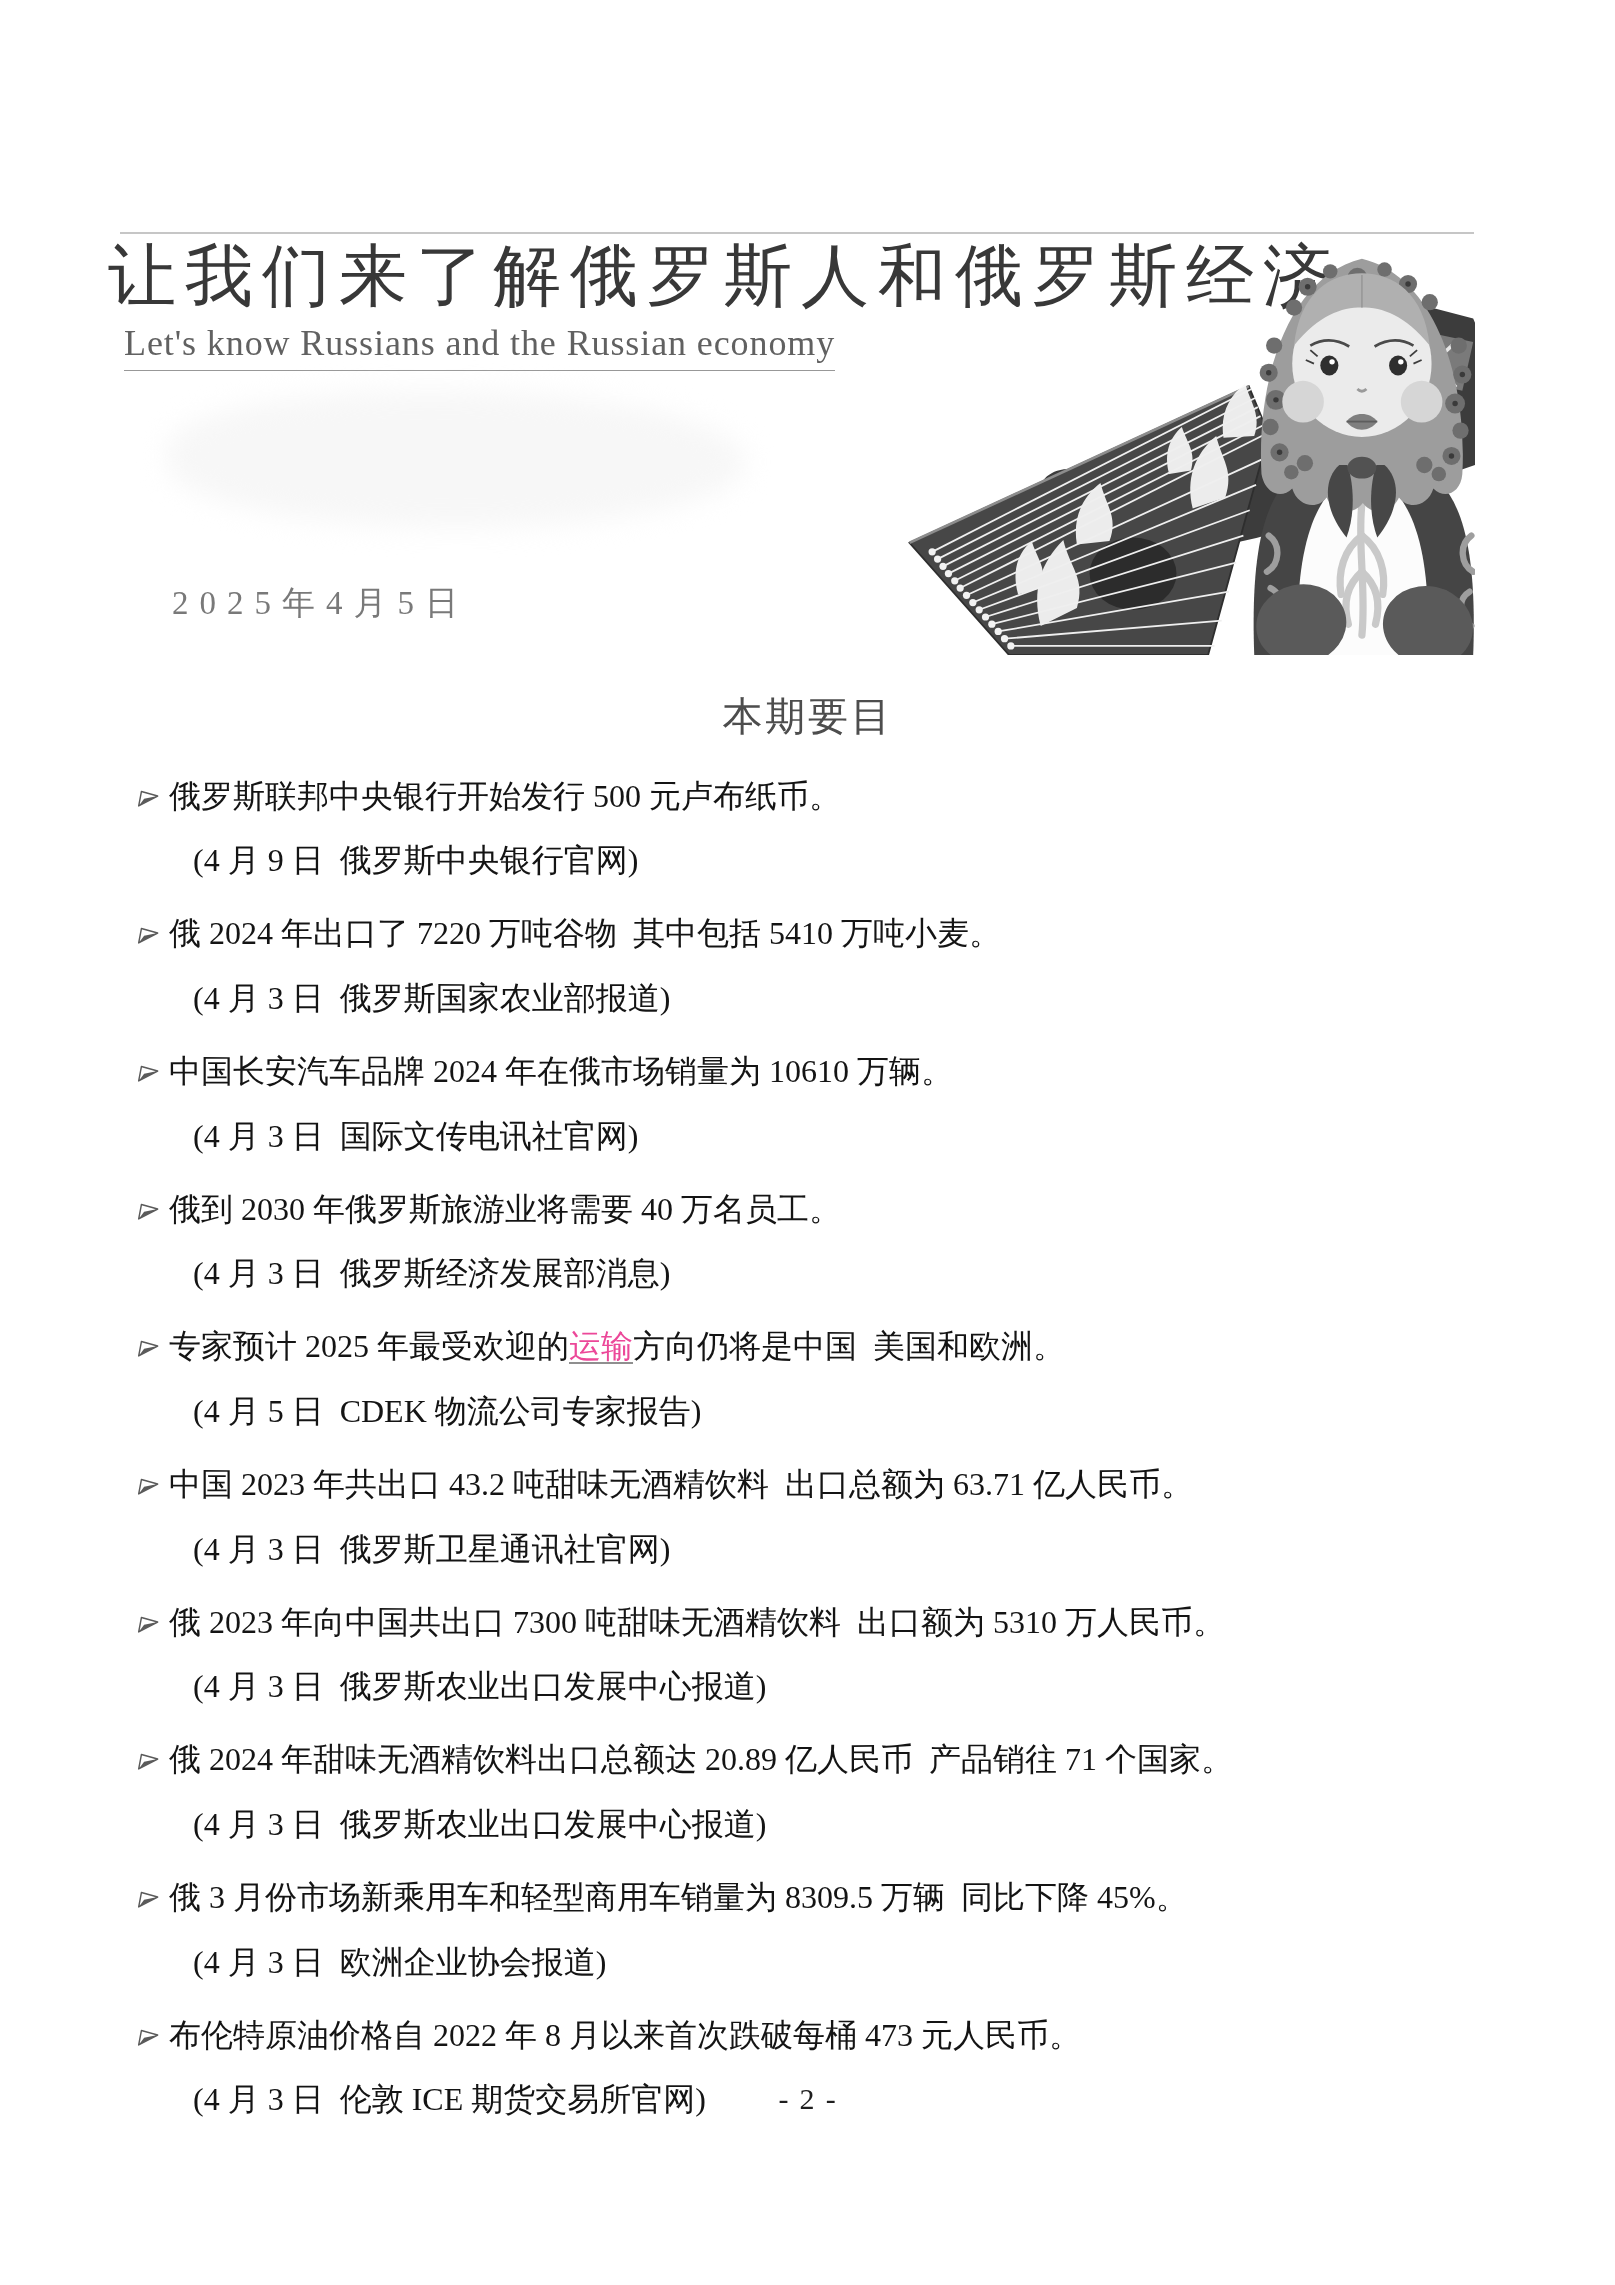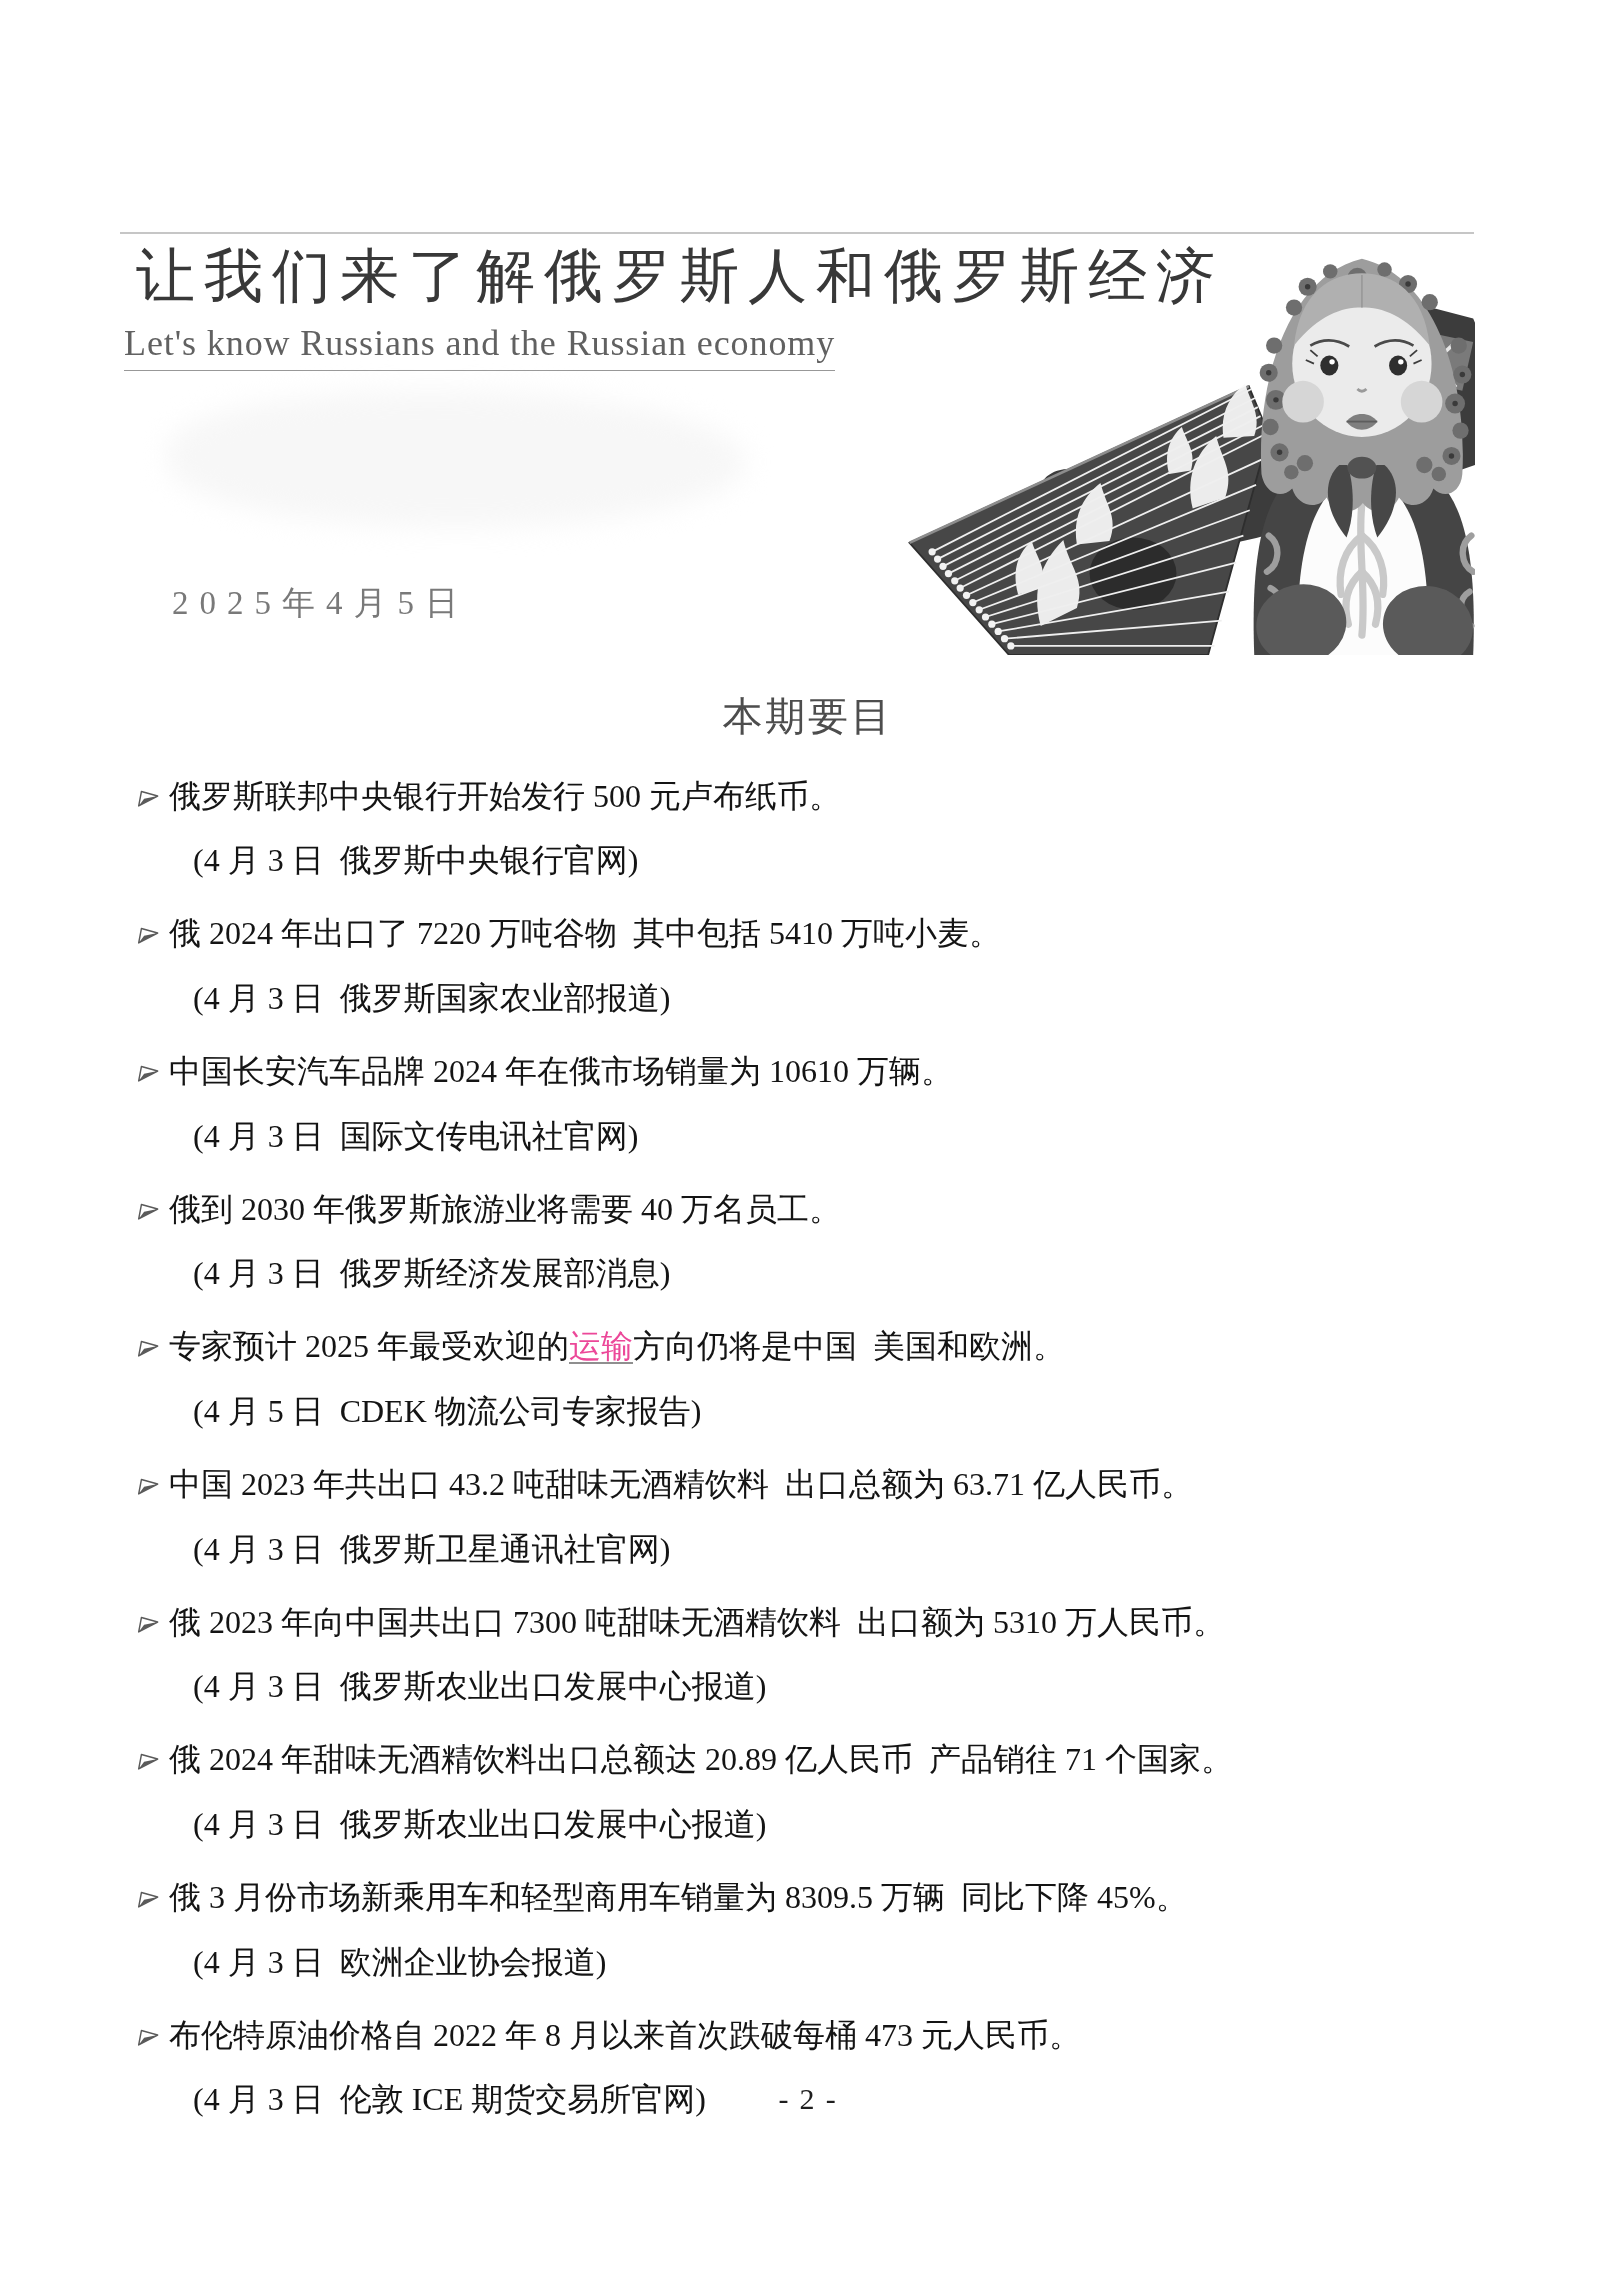--- a/index.html
+++ b/index.html
@@ -11,22 +11,22 @@
     overflow:hidden;
     font-family:"Liberation Serif", serif;
     color:#141414;
   }
   
   .top-rule{
     position:absolute;left:120px;top:232px;width:1354px;height:1.8px;
     background:#c6c6c6;
   }
   .title-cn{
-    position:absolute;left:136px;top:237px;
-    font-size:59px;line-height:78px;letter-spacing:9px;
+    position:absolute;left:108px;top:237px;
+    font-size:68px;line-height:78px;letter-spacing:9px;
     color:#383838;white-space:nowrap;
     font-family:"Liberation Serif", serif;
   }
   .subtitle-en{
     position:absolute;left:124px;top:322px;
     display:inline-block;
     font-size:36px;line-height:43px;letter-spacing:0.9px;
     color:#616161;
     border-bottom:1.8px solid #989898;
     padding-bottom:4.5px;
@@ -268,21 +268,21 @@
   </div>
 
   <div class="section-title">本期要目</div>
 
   <div class="contents-list">
       <div class="item">
         <div class="item-line"><span class="marker"><svg width="24.4" height="24.4" viewBox="0 0 27 27">
               <polygon points="3,21 24,10 9,13" fill="#5a5a5a"></polygon>
               <polygon points="3,21 24,10 6,5" fill="none" stroke="#5a5a5a" stroke-width="1.6" stroke-linejoin="round"></polygon>
             </svg></span><span class="item-text">俄罗斯联邦中央银行开始发行 500 元卢布纸币。</span></div>
-        <div class="item-source">(4 月 3 日  俄罗斯中央银行官网)</div>
+        <div class="item-source">(4 月 9 日  俄罗斯中央银行官网)</div>
       </div>
       <div class="item">
         <div class="item-line"><span class="marker"><svg width="24.4" height="24.4" viewBox="0 0 27 27">
               <polygon points="3,21 24,10 9,13" fill="#5a5a5a"></polygon>
               <polygon points="3,21 24,10 6,5" fill="none" stroke="#5a5a5a" stroke-width="1.6" stroke-linejoin="round"></polygon>
             </svg></span><span class="item-text">俄 2024 年出口了 7220 万吨谷物  其中包括 5410 万吨小麦。</span></div>
         <div class="item-source">(4 月 3 日  俄罗斯国家农业部报道)</div>
       </div>
       <div class="item">
         <div class="item-line"><span class="marker"><svg width="24.4" height="24.4" viewBox="0 0 27 27">

